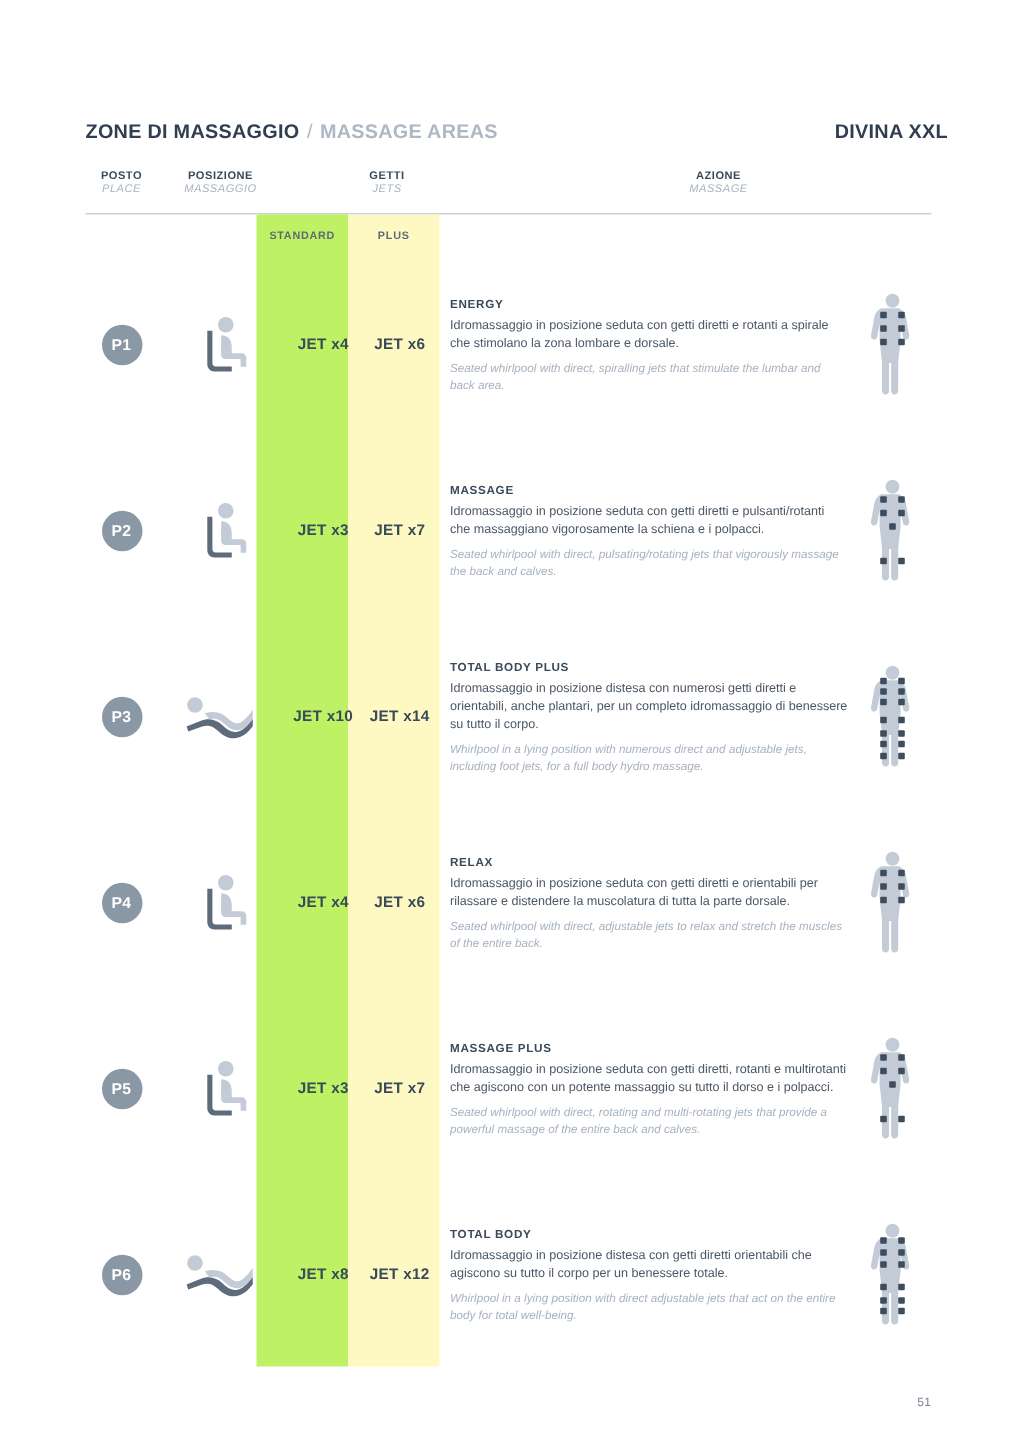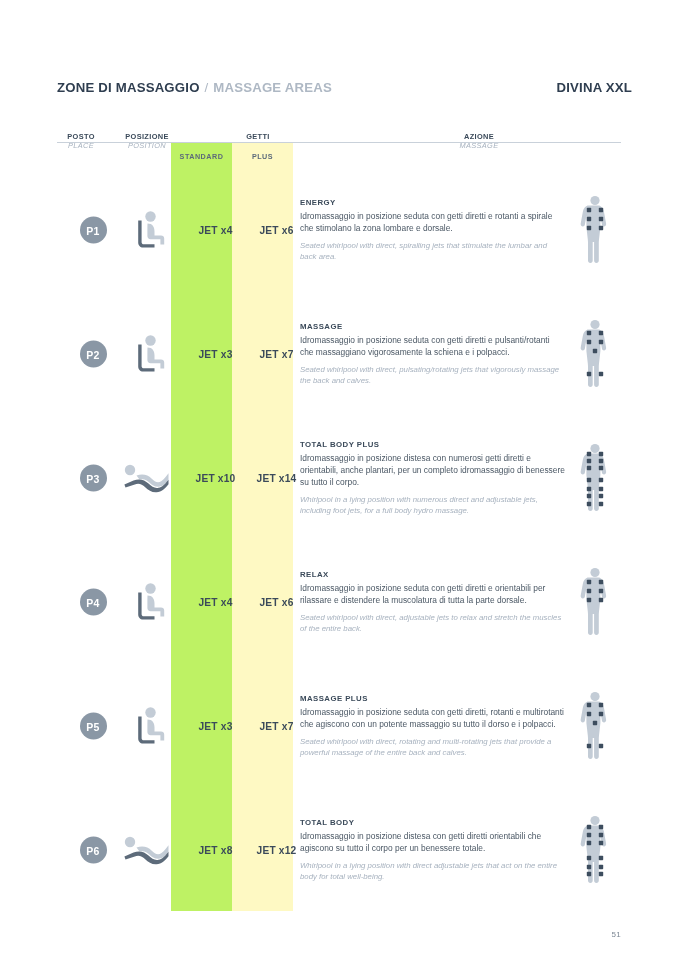--- a/index.html
+++ b/index.html
@@ -69,21 +69,20 @@
     position: absolute;
     left: 57px;
     top: 113px;
     width: 564px;
     height: 28px;
   }
   .colhead {
     position: absolute;
     text-align: center;
     line-height: 1.18;
-    margin-top: 20px;
   }
   .colhead .it {
     font-size: 7.4px;
     font-weight: bold;
     letter-spacing: 0.35px;
     color: #3b4a5a;
     display: block;
   }
   .colhead .en {
     font-size: 7.4px;
@@ -138,21 +137,21 @@
   
   .row {
     position: absolute;
     left: 57px;
     width: 564px;
     height: 124px;
   }
 
   .cell-place {
     position: absolute;
-    left: 12px;
+    left: 0px;
     width: 48px;
     top: 50%;
     transform: translateY(-50%);
     display: flex;
     justify-content: center;
     text-align: right;
   }
   .badge {
     width: 27px;
     height: 27px;
@@ -184,21 +183,21 @@
     position: absolute;
     top: 50%;
     transform: translateY(-50%);
     text-align: center;
     font-size: 10.2px;
     font-weight: bold;
     letter-spacing: 0.2px;
     color: #3b4a5a;
   }
   .cell-jets-std  { left: 114px; width: 61px; margin-left: 14px; }
-  .cell-jets-plus { left: 189px; width: 61px; }
+  .cell-jets-plus { left: 179px; width: 61px; }
 
   .cell-action {
     position: absolute;
     left: 243px;
     width: 265px;
     top: 50%;
     transform: translateY(-50%);
   }
   .action-title {
     font-size: 7.8px;
@@ -254,21 +253,21 @@
     <div class="model-name">DIVINA XXL</div>
   </div>
 
   <div class="colheads">
     <div class="colhead ch-posto">
       <span class="it">POSTO</span>
       <span class="en">PLACE</span>
     </div>
     <div class="colhead ch-posizione">
       <span class="it">POSIZIONE</span>
-      <span class="en">POSITION</span>
+      <span class="en">MASSAGGIO</span>
     </div>
     <div class="colhead ch-getti">
       <span class="it">GETTI</span>
       <span class="en">JETS</span>
     </div>
     <div class="colhead ch-azione">
       <span class="it">AZIONE</span>
       <span class="en">MASSAGE</span>
     </div>
   </div>

